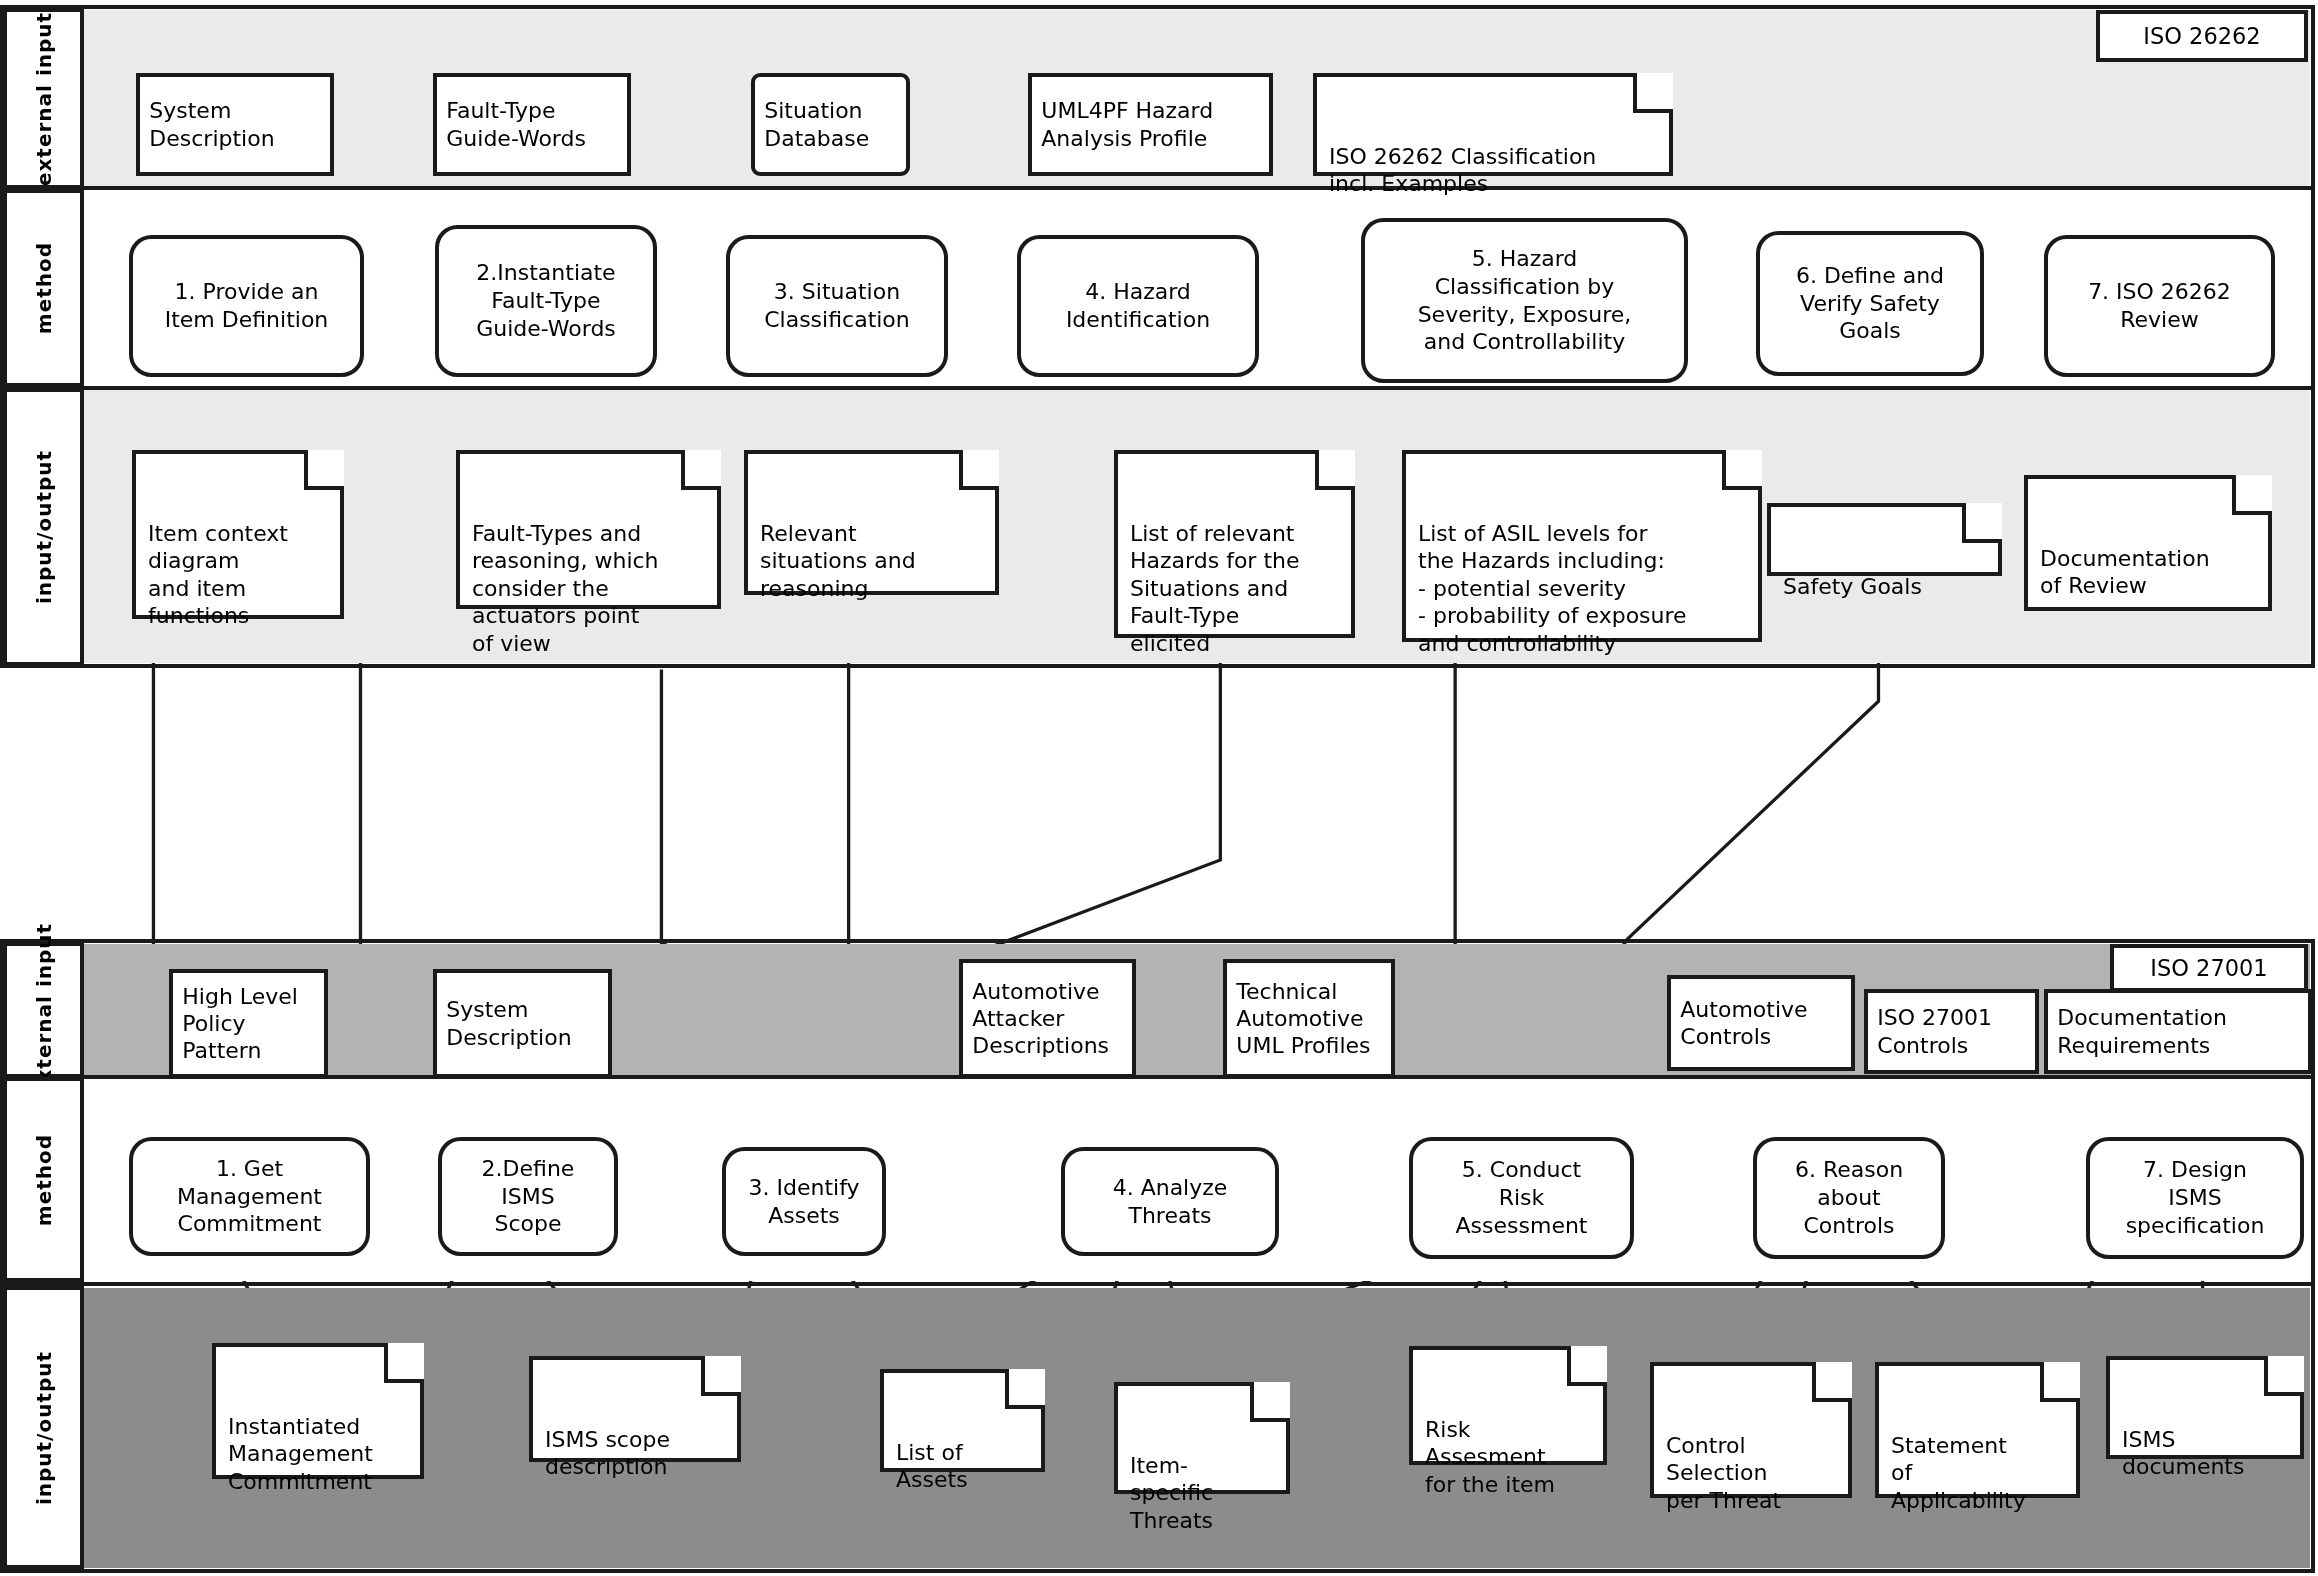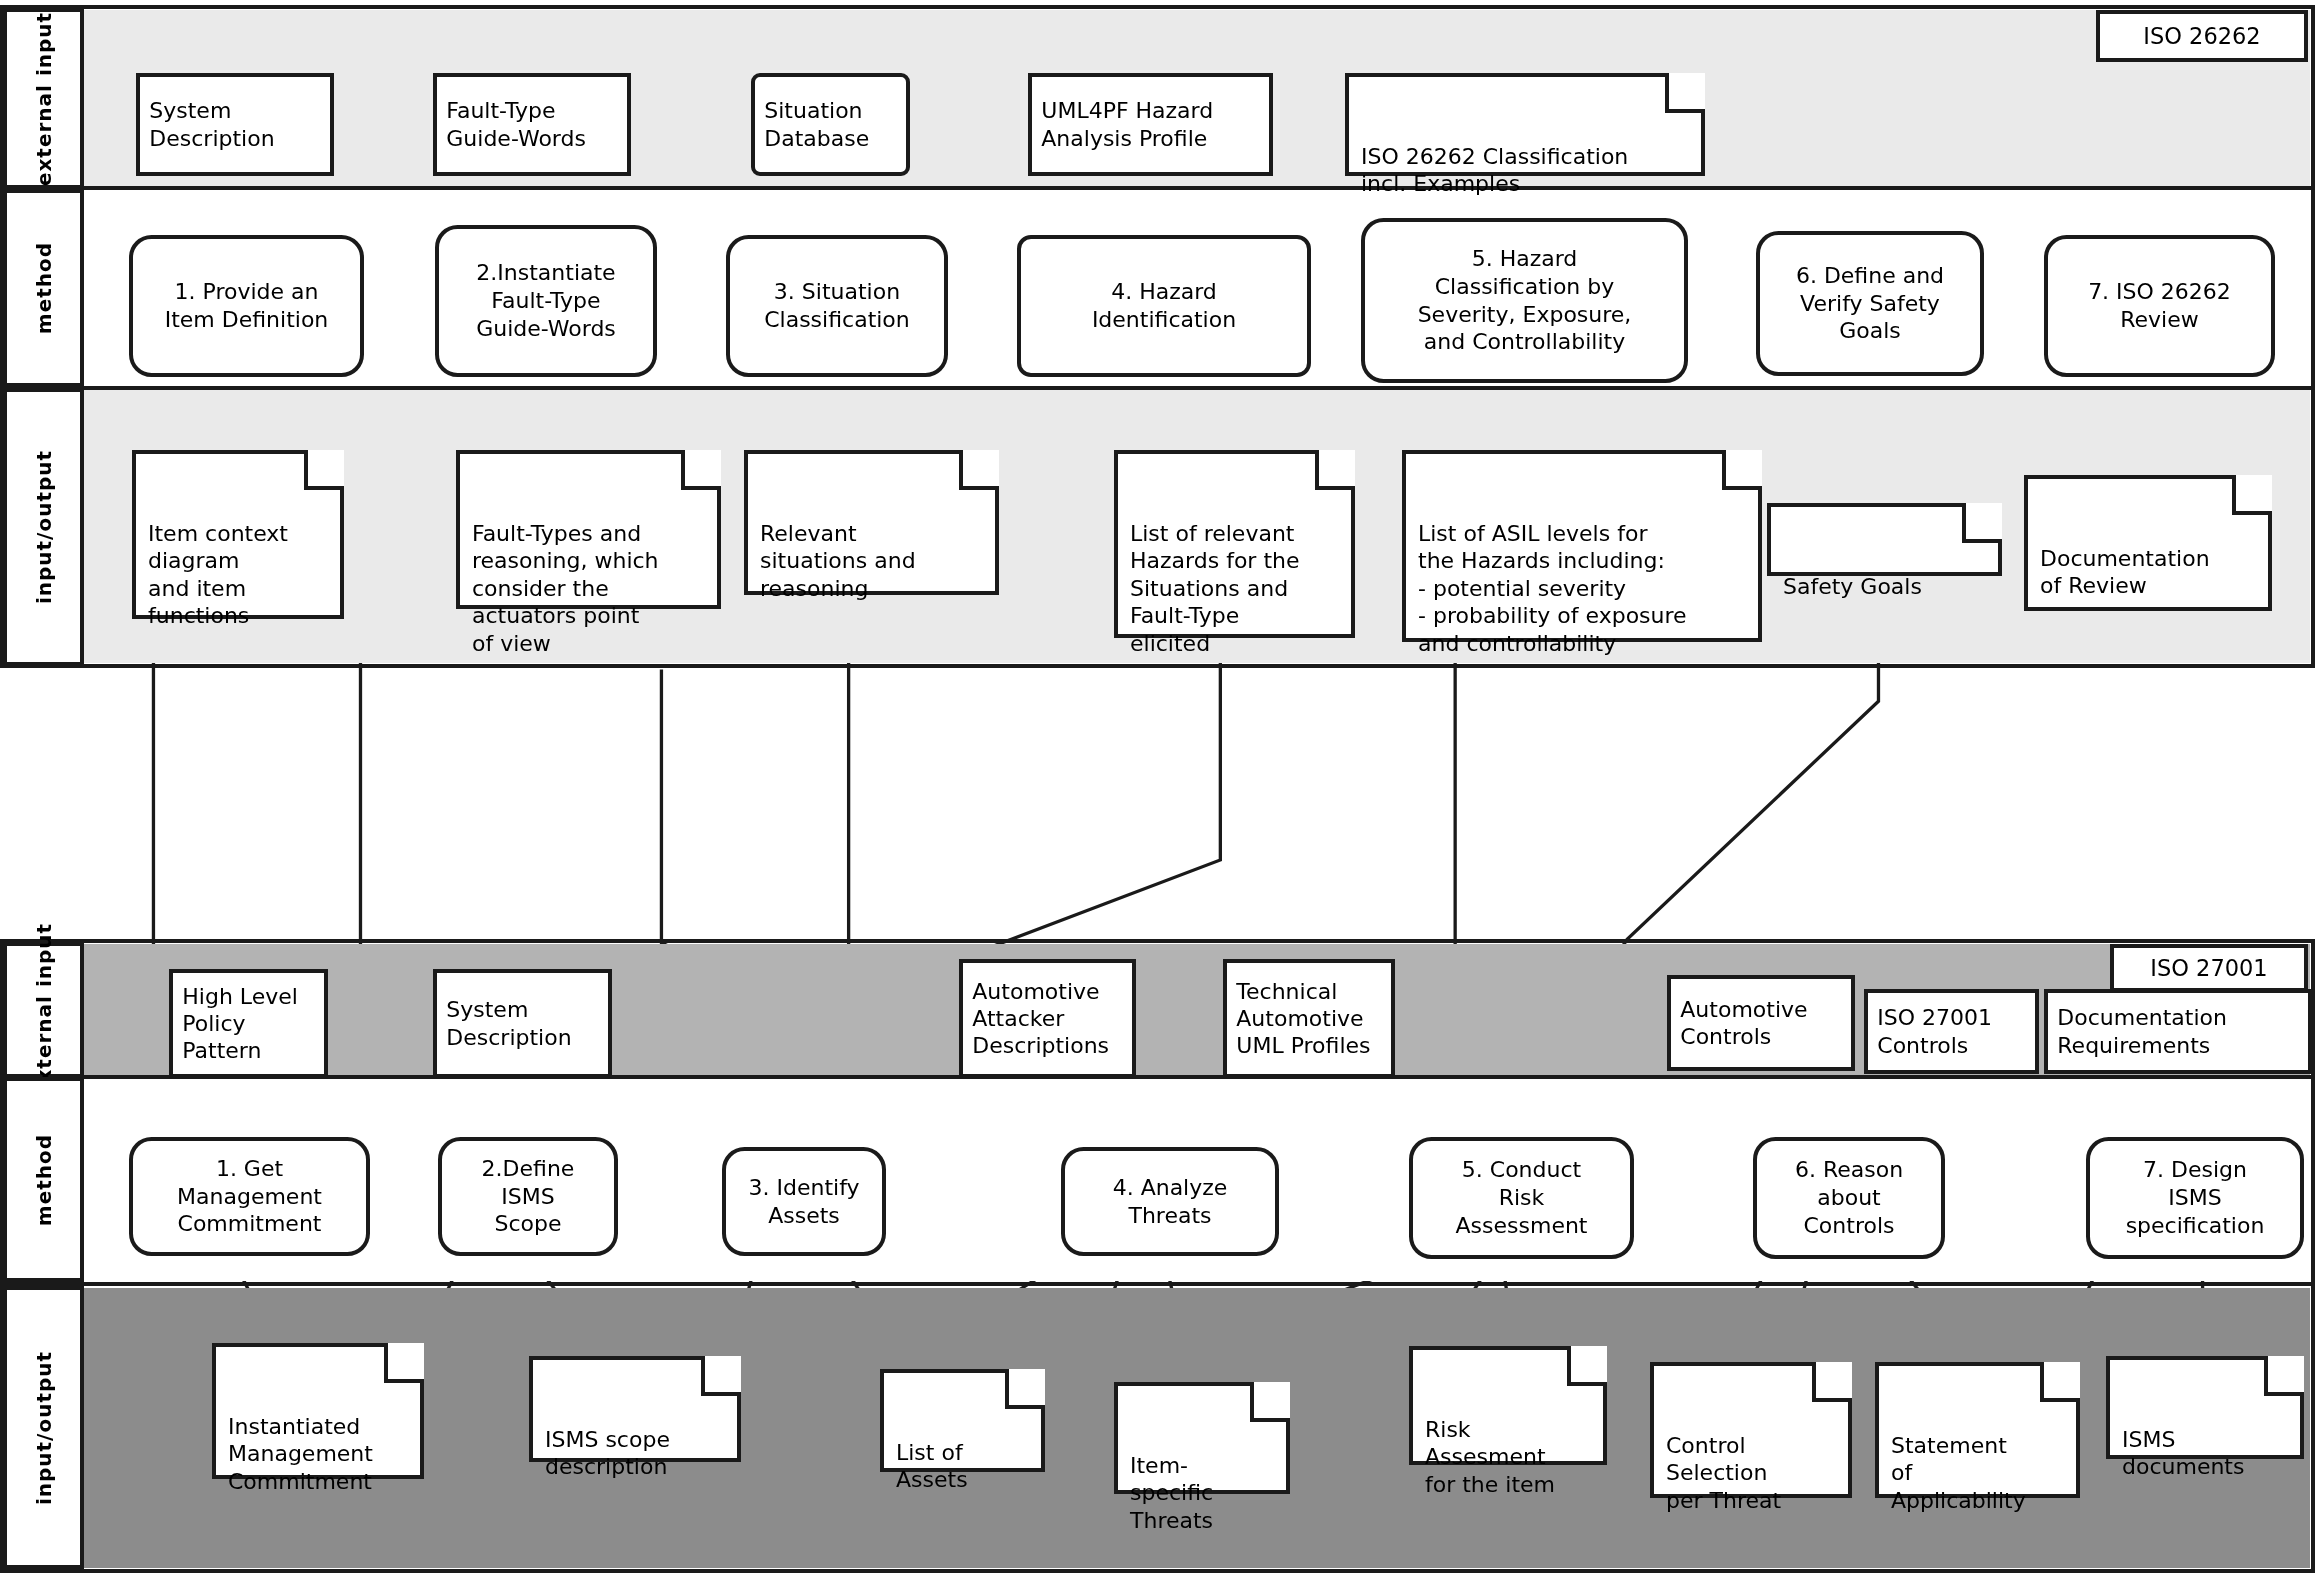--- a/index.html
+++ b/index.html
@@ -179,34 +179,34 @@
   <div class="std-tag" style="left:2096px;top:10px;width:212px;height:52px;">ISO 26262</div>
 
   <div class="rect" style="left:136px;top:73px;width:198px;height:103px;">System
 Description</div>
   <div class="rect" style="left:433px;top:73px;width:198px;height:103px;">Fault-Type
 Guide-Words</div>
   <div class="rect" style="left:751px;top:73px;width:159px;height:103px;border-radius:9px;">Situation
 Database</div>
   <div class="rect" style="left:1028px;top:73px;width:245px;height:103px;">UML4PF Hazard
 Analysis Profile</div>
-  <div class="note" style="left:1313px;top:73px;width:360px;height:103px;margin-left:32px;">
+  <div class="note" style="left:1313px;top:73px;width:360px;height:103px;">
     <span class="fold"></span>
     <span>ISO 26262 Classification
 incl. Examples</span>
   </div>
 
   <div class="rnode" style="left:129px;top:235px;width:235px;height:142px;">1. Provide an
 Item Definition</div>
   <div class="rnode" style="left:435px;top:225px;width:222px;height:152px;">2.Instantiate
 Fault-Type
 Guide-Words</div>
   <div class="rnode" style="left:726px;top:235px;width:222px;height:142px;">3. Situation
 Classification</div>
-  <div class="rnode" style="left:1017px;top:235px;width:294px;height:142px;border-radius:14px;">4. Hazard
+  <div class="rnode" style="left:1017px;top:235px;width:242px;height:142px;">4. Hazard
 Identification</div>
   <div class="rnode" style="left:1361px;top:218px;width:327px;height:165px;">5. Hazard
 Classification by
 Severity, Exposure,
 and Controllability</div>
   <div class="rnode" style="left:1756px;top:231px;width:228px;height:145px;">6. Define and
 Verify Safety
 Goals</div>
   <div class="rnode" style="left:2044px;top:235px;width:231px;height:142px;">7. ISO 26262
 Review</div>

